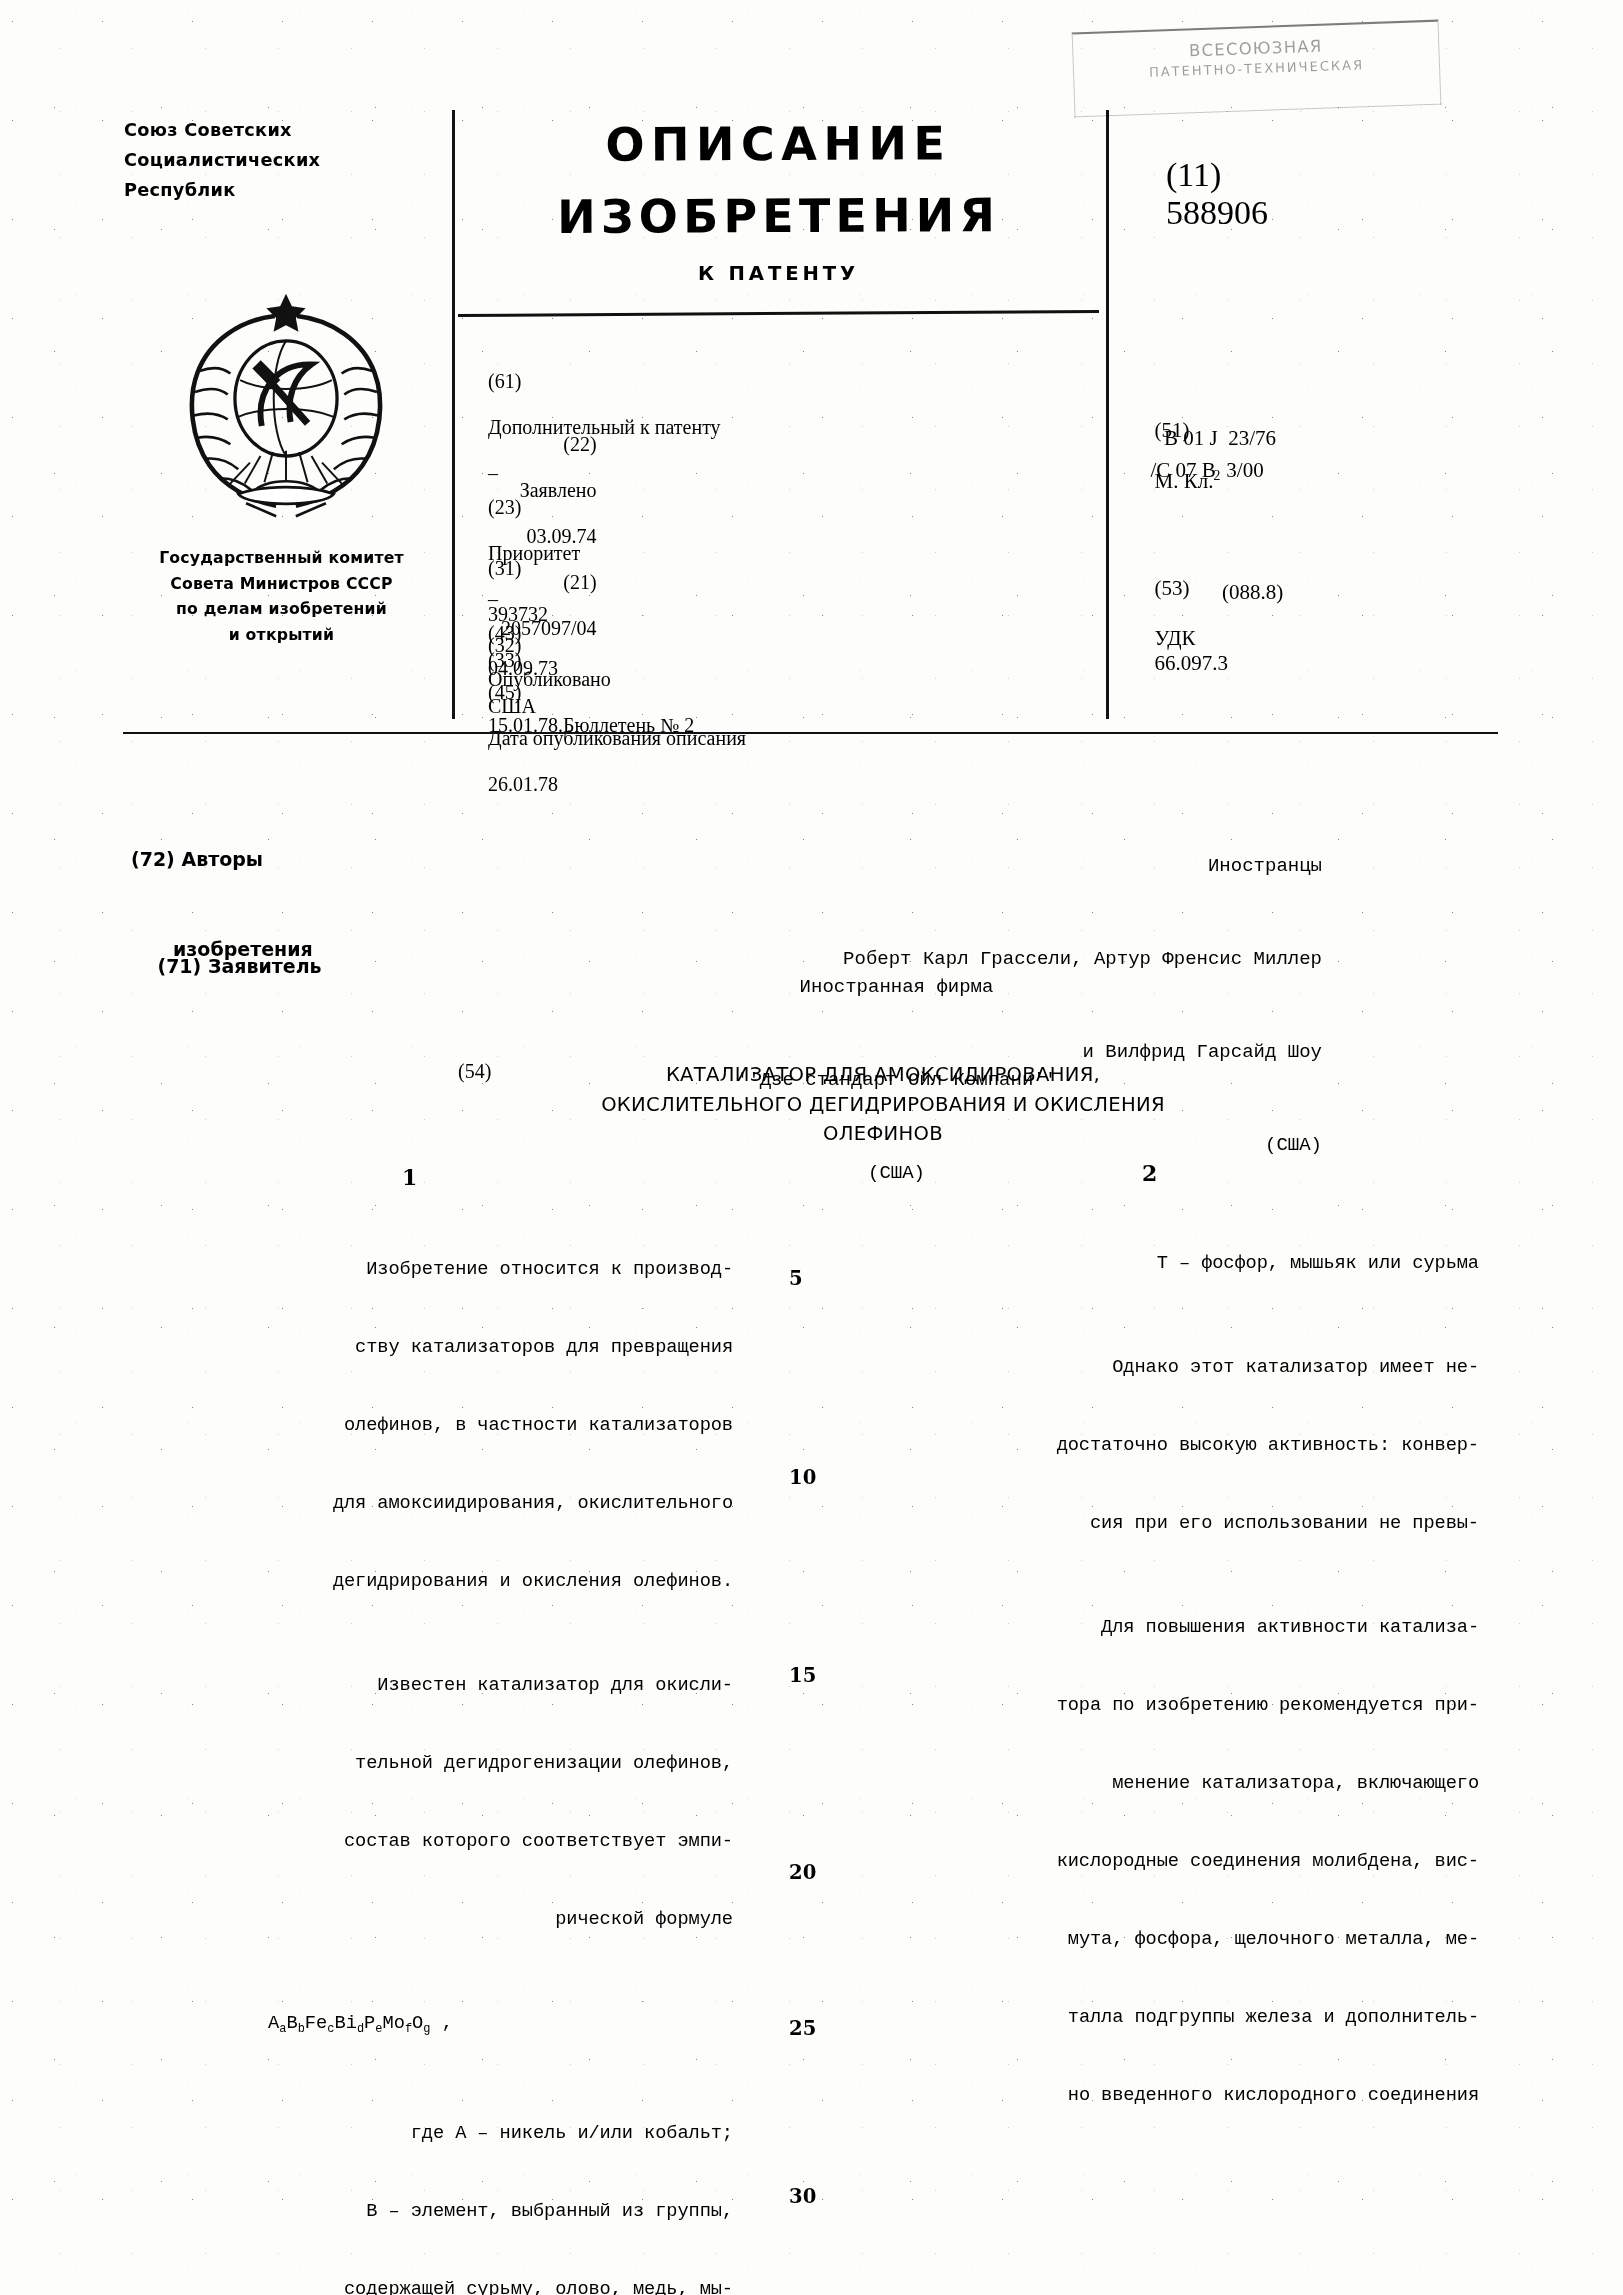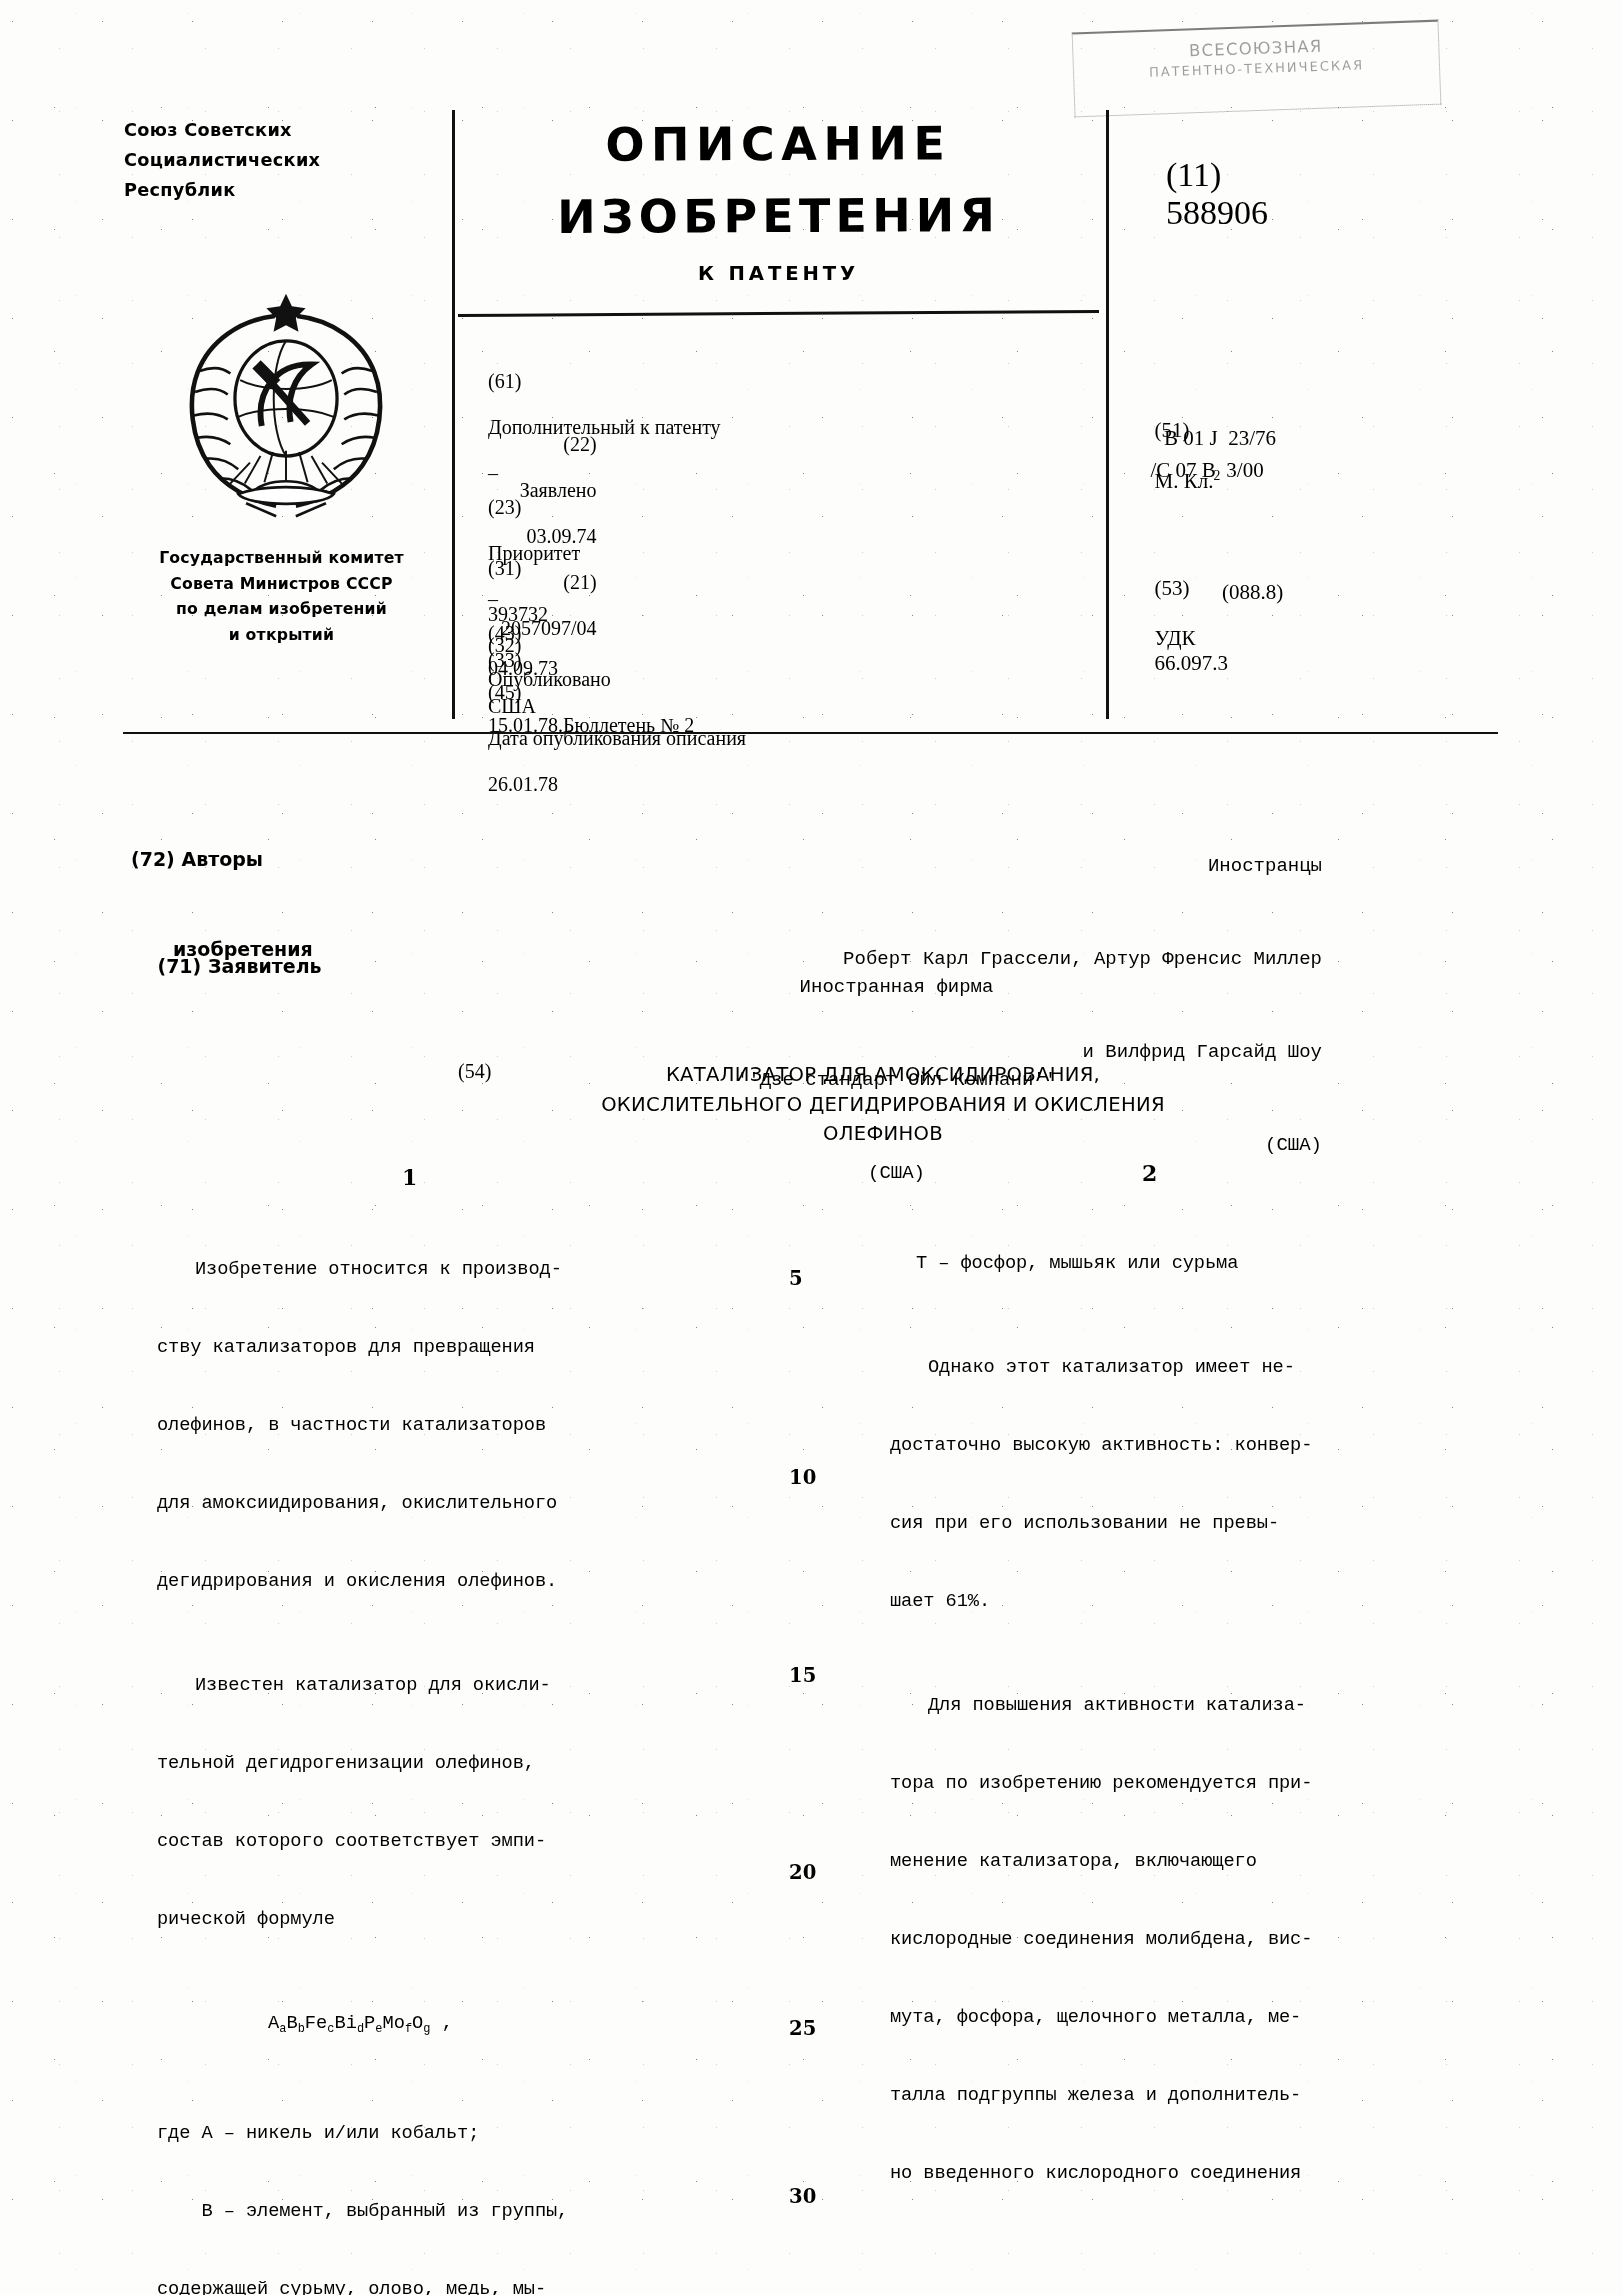--- a/index.html
+++ b/index.html
@@ -230,21 +230,21 @@
   .col {
     position: absolute;
     font-size: 18.7px;
     line-height: 26px;
     white-space: pre;
     letter-spacing: -0.1px;
   }
   .col.left  { left: 157px;  top: 1204px; width: 576px; }
   .col.right { left: 890px; top: 1198px; width: 589px; }
 
-  .col .ln { display: block; }
+  .col .ln { display: block; text-align: right; }
   .col .ind { padding-left: 38px; }
   .col .formula {
     display: block;
     padding-left: 111px;
     letter-spacing: 0;
   }
   sub { font-size: 0.64em; vertical-align: -0.33em; letter-spacing: 0; }
 
   
   .gutter { position: absolute; left: 789px; }
@@ -501,21 +501,20 @@
     
     
   </div>
 
   <div class="col right">
     <span class="ln ind" style="padding-left:26px">Т – фосфор, мышьяк или сурьма</span>
 
     <span class="ln ind">Однако этот катализатор имеет не-</span>
     <span class="ln">достаточно высокую активность: конвер-</span>
     <span class="ln">сия при его использовании не превы-</span>
-    <span class="ln">шает 61%.</span>
 
     <span class="ln ind">Для повышения активности катализа-</span>
     <span class="ln">тора по изобретению рекомендуется при-</span>
     <span class="ln">менение катализатора, включающего</span>
     <span class="ln">кислородные соединения молибдена, вис-</span>
     <span class="ln">мута, фосфора, щелочного металла, ме-</span>
     <span class="ln">талла подгруппы железа и дополнитель-</span>
     <span class="ln">но введенного кислородного соединения</span>
     
     

